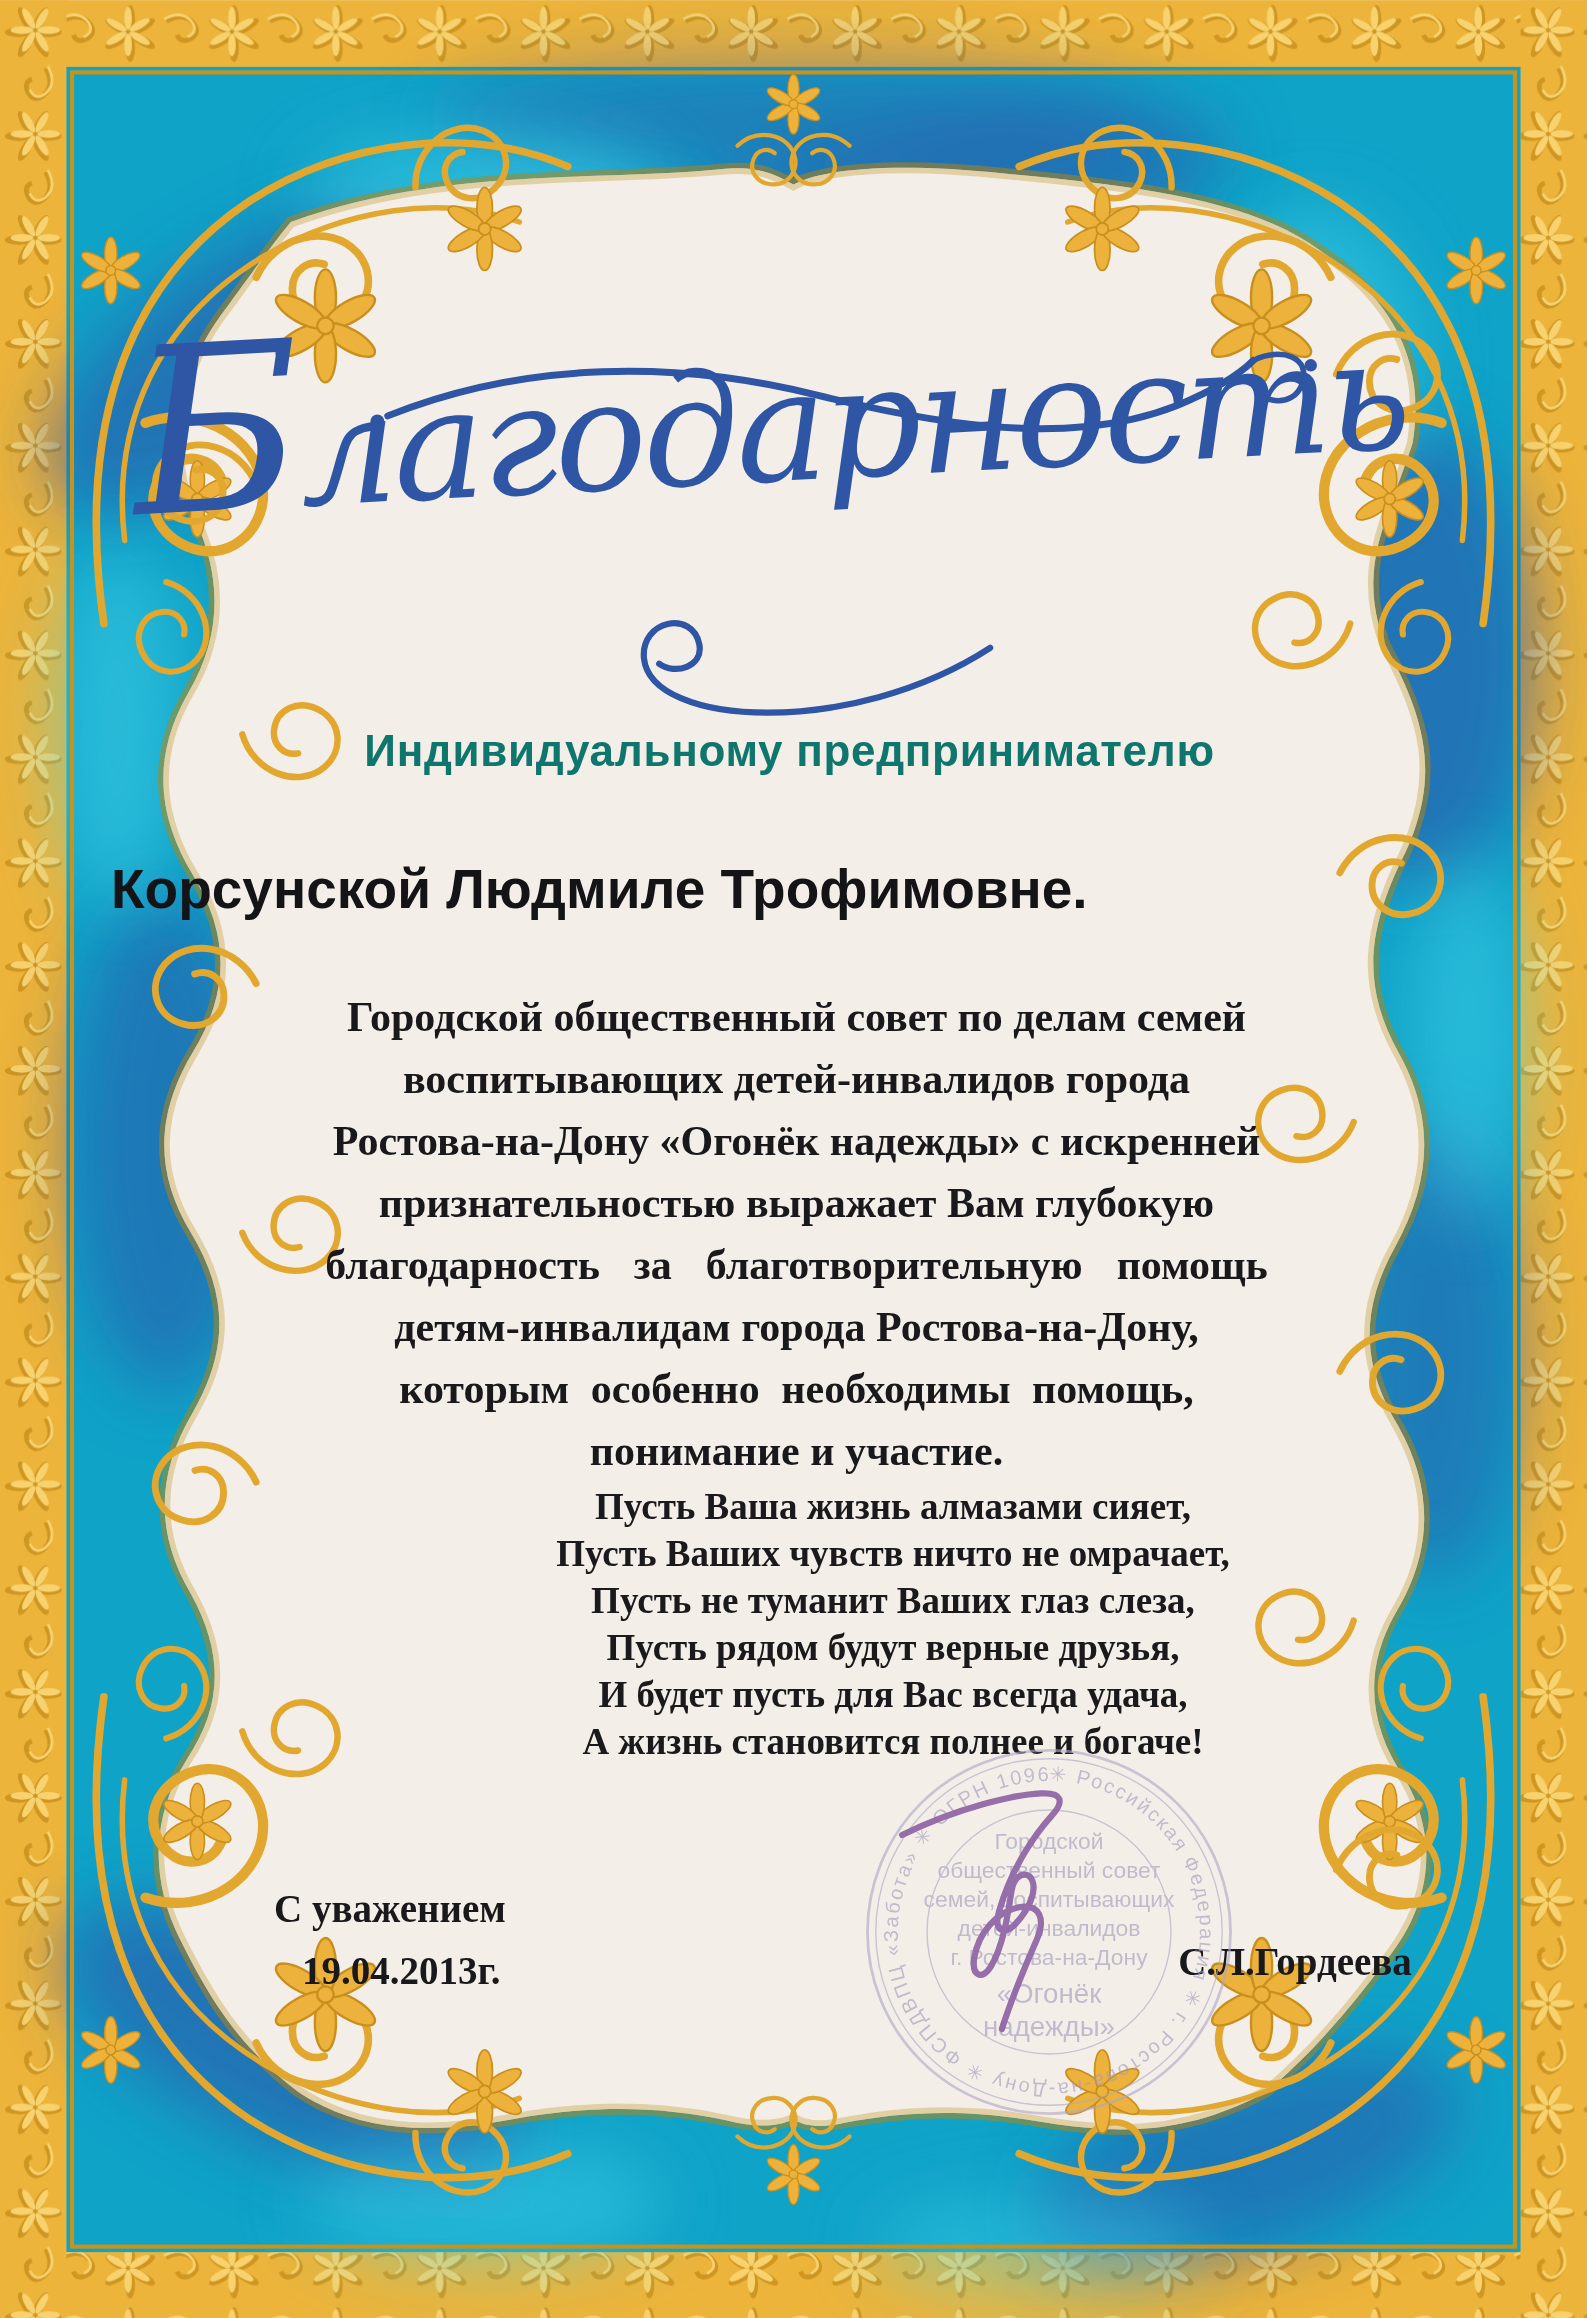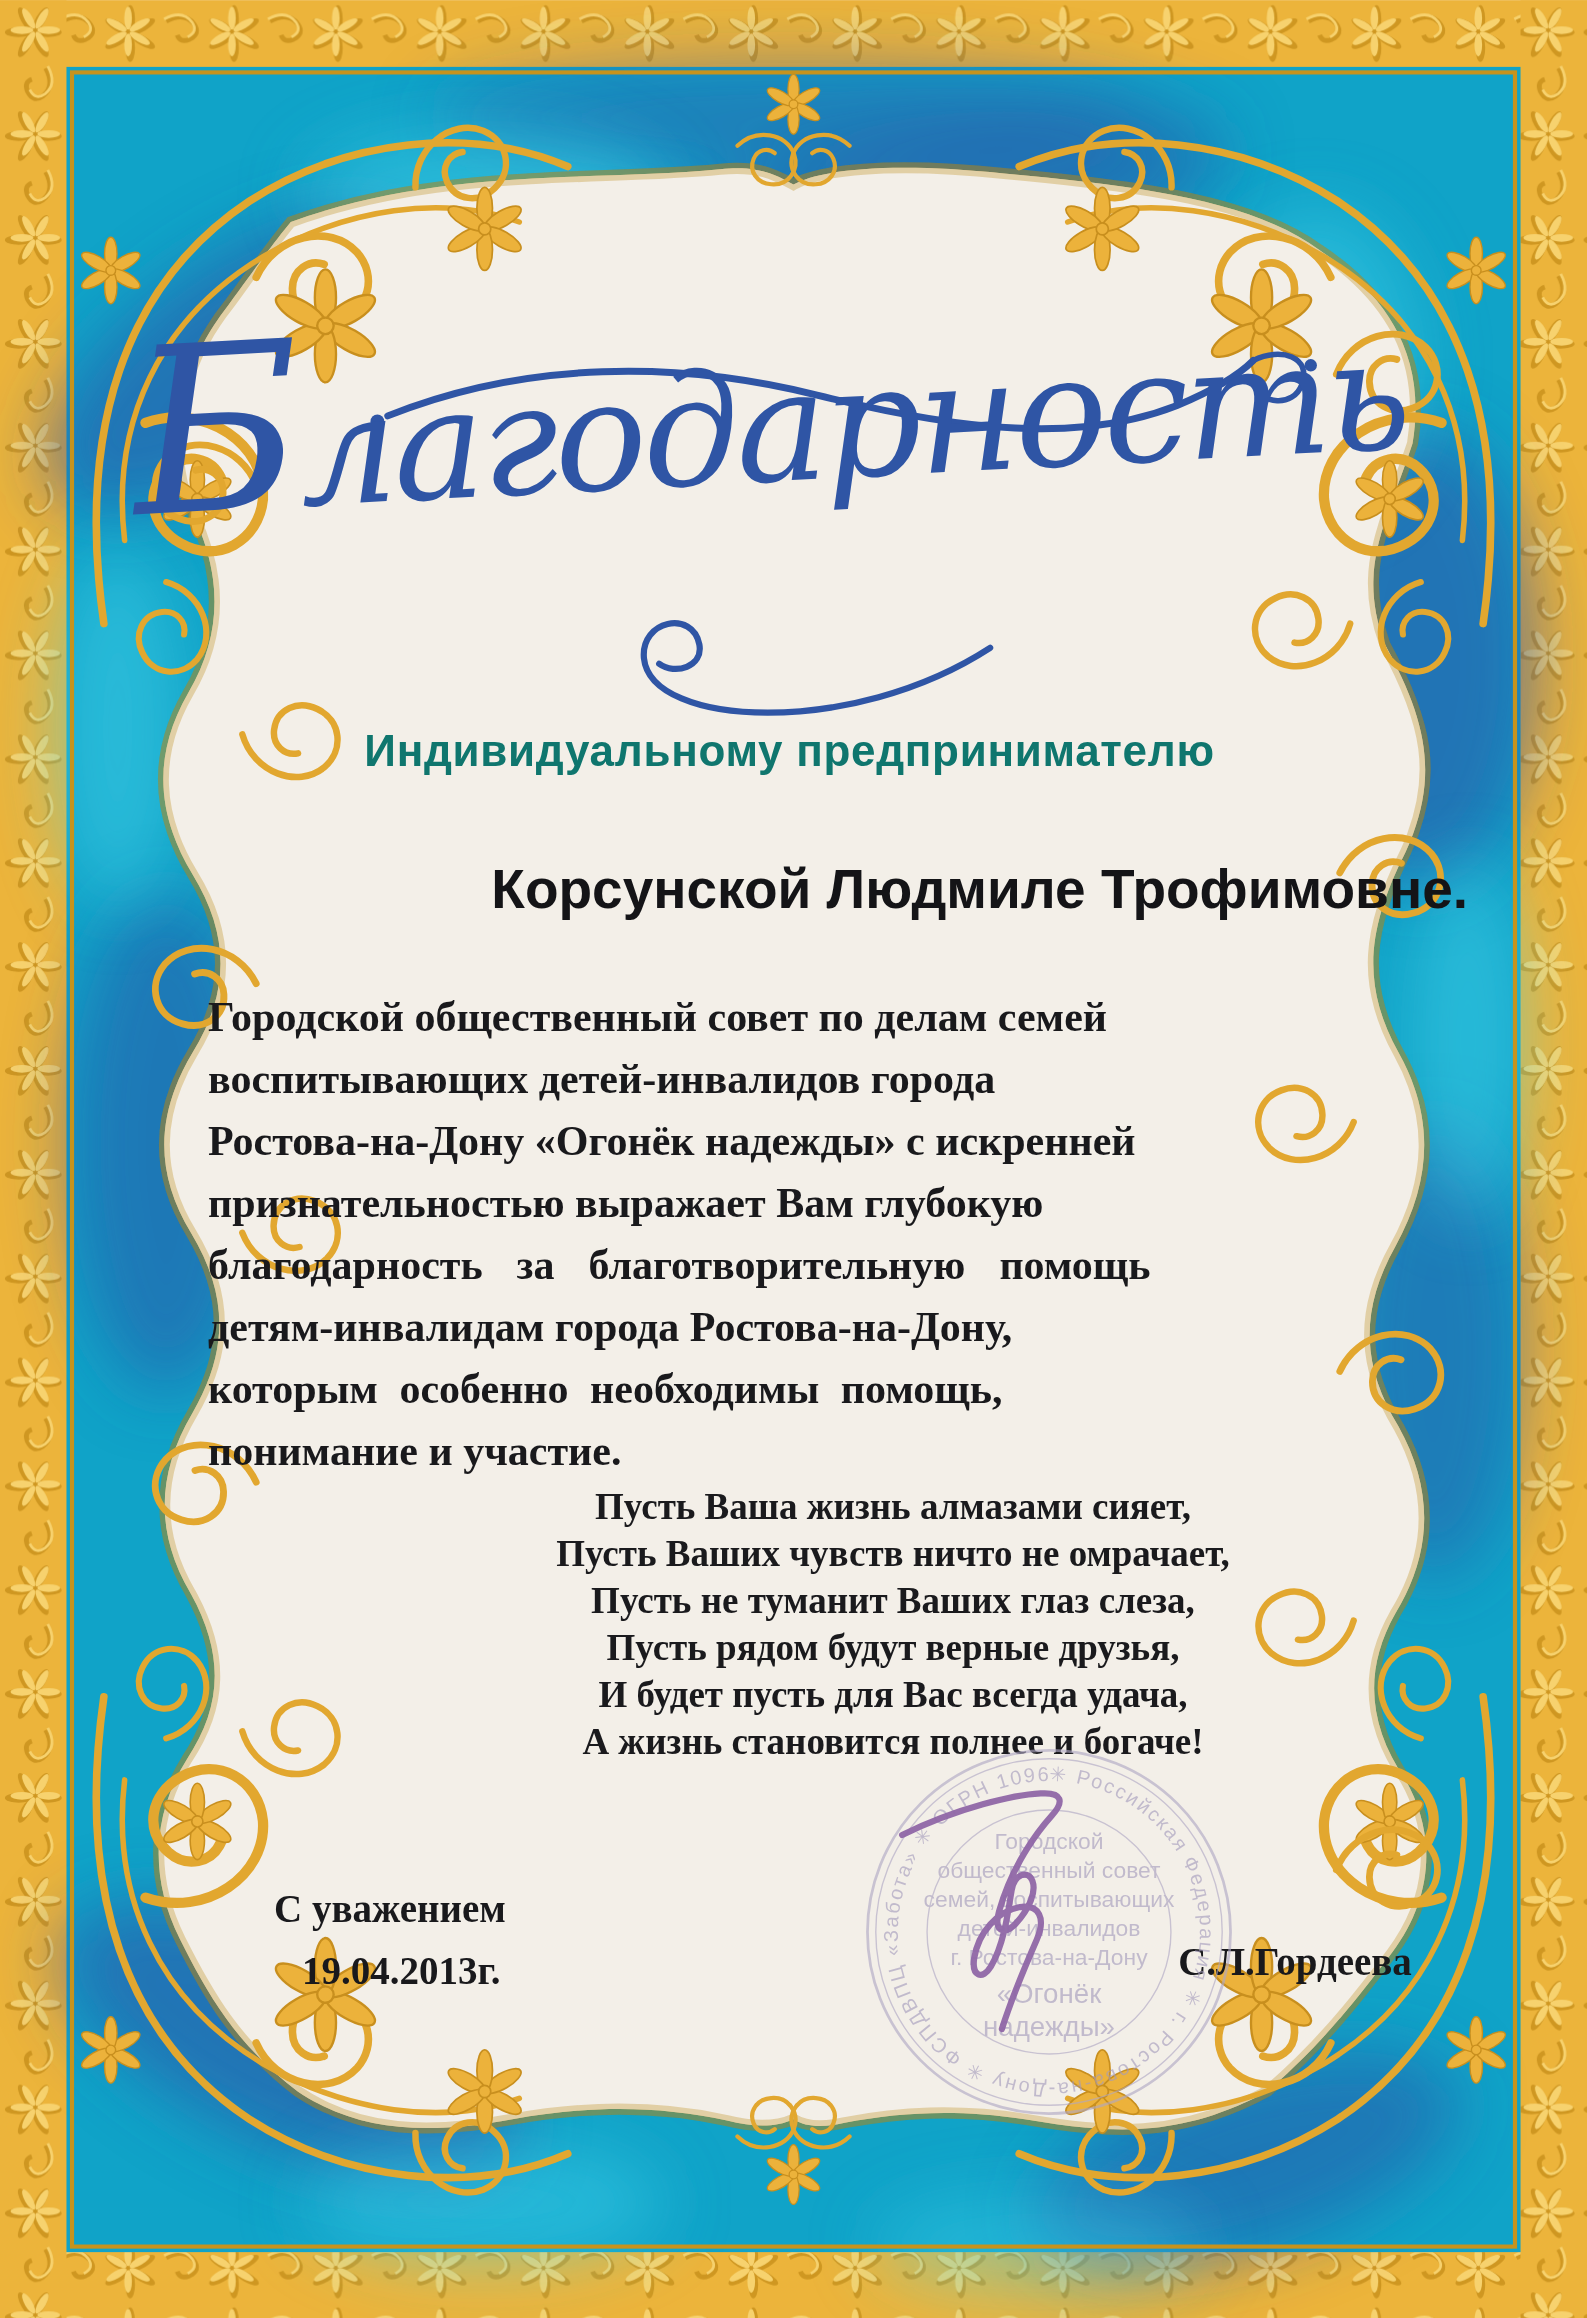--- a/index.html
+++ b/index.html
@@ -26,29 +26,29 @@
   }
   .title::first-letter{font-size:1.5em;}
 
   .addr1{
     left:111px;top:726px;width:1357px;text-align:center;
     font-family:"Liberation Sans", sans-serif;
     font-weight:700;font-size:44px;color:#0f766e;
     letter-spacing:0.7px;
   }
   .addr2{
-    left:111px;top:857px;width:1357px;text-align:right;
+    left:111px;top:857px;width:1357px;text-align:left;
     font-family:"Liberation Sans", sans-serif;
     font-weight:700;font-size:55px;color:#141417;
   }
 
   .bodytext{
     left:208px;top:986px;width:1177px;
     font-weight:700;font-size:42px;line-height:62px;
-    text-align:left;color:#19191c;
+    text-align:center;color:#19191c;
   }
   .bodytext .ws1{word-spacing:23.5px;}
   .bodytext .ws2{word-spacing:11px;}
 
   .poem{
     left:443px;top:1483px;width:900px;
     font-weight:700;font-size:37px;line-height:47px;
     text-align:center;color:#1a1a1d;
   }
 

